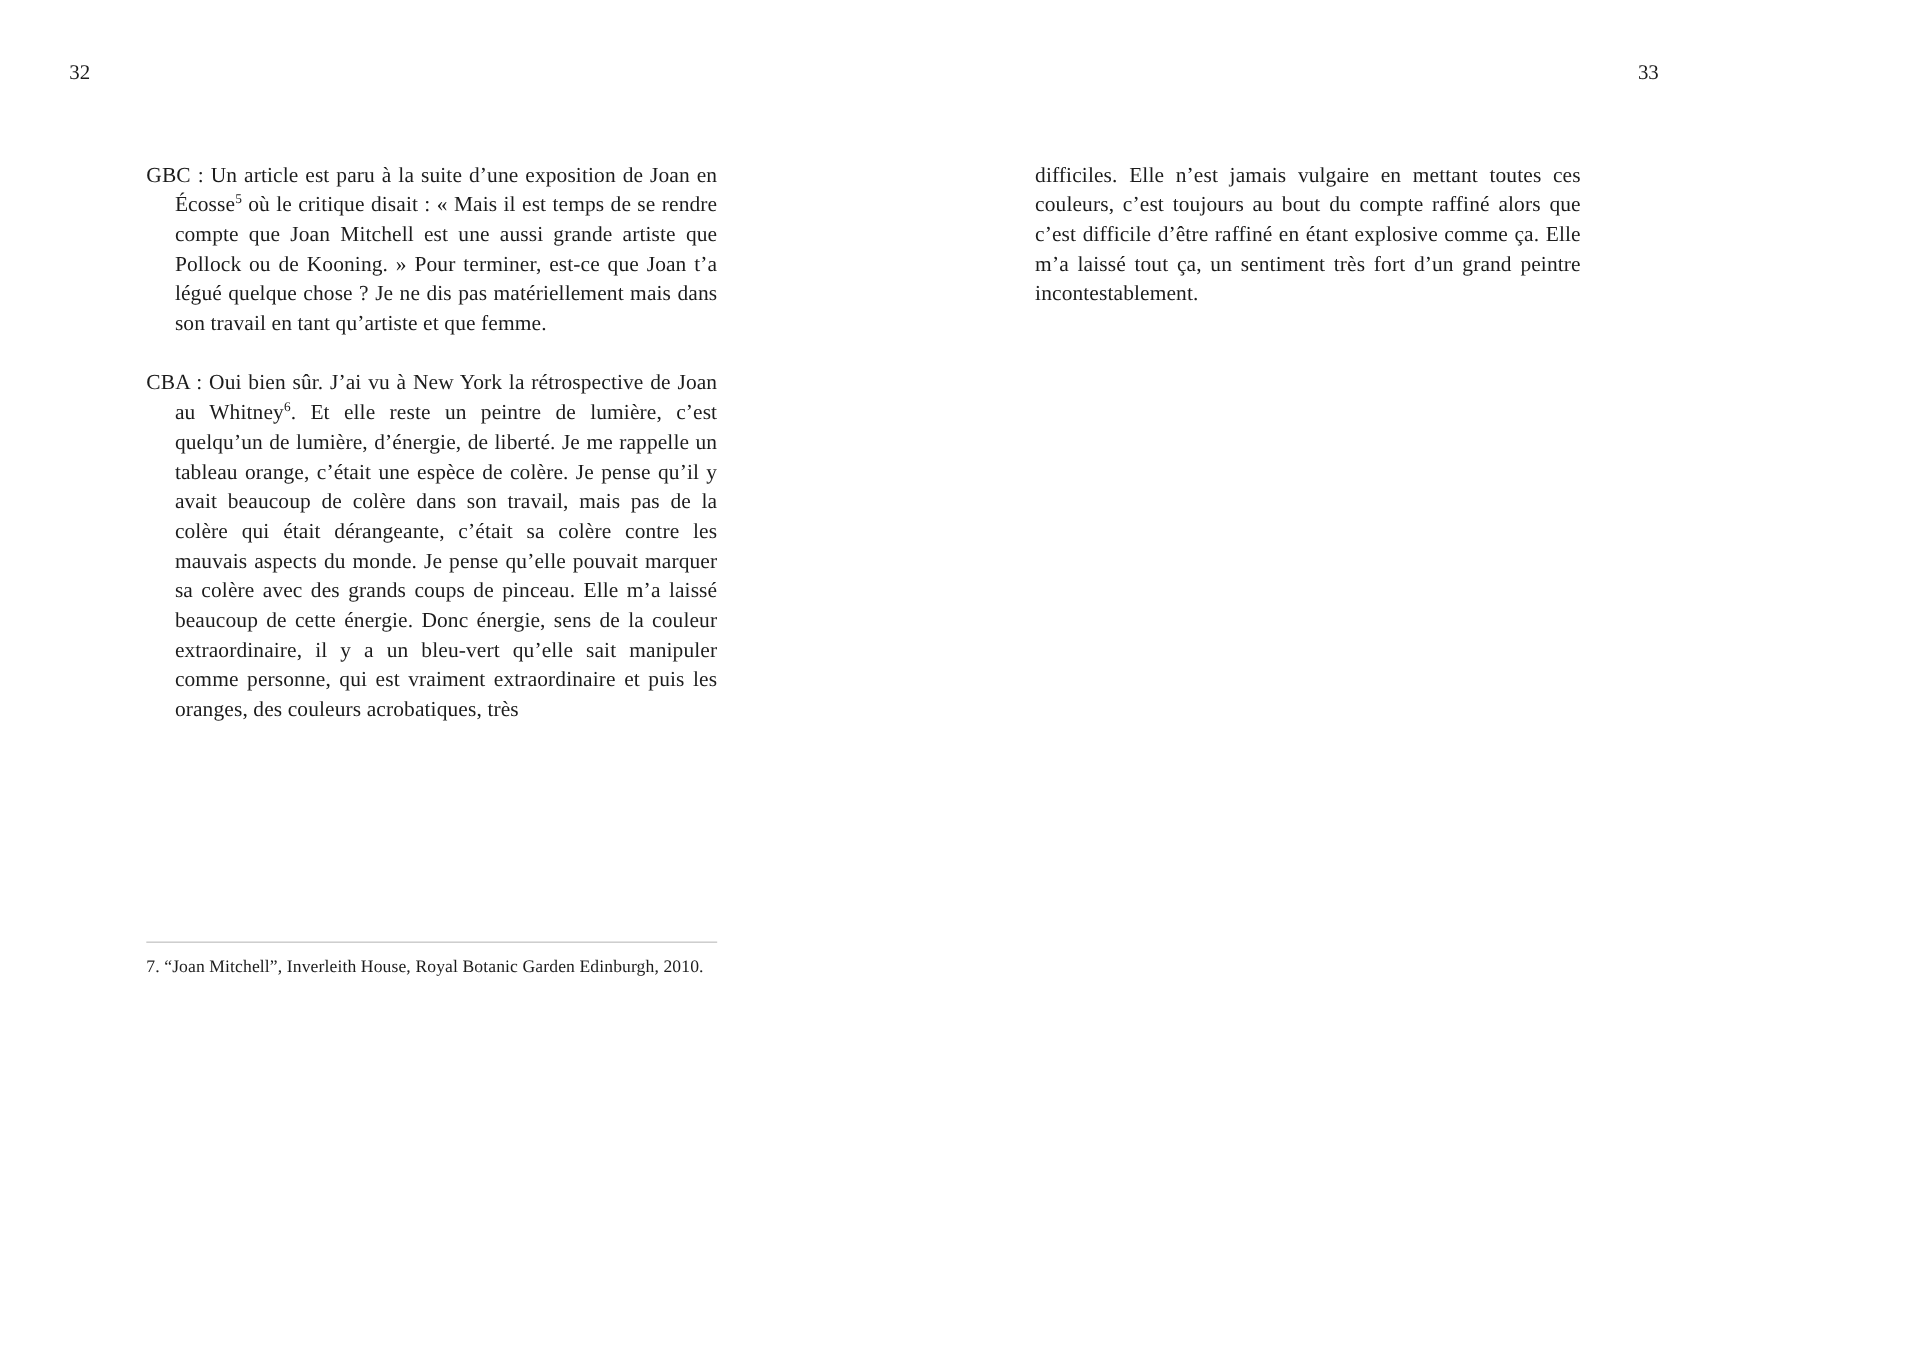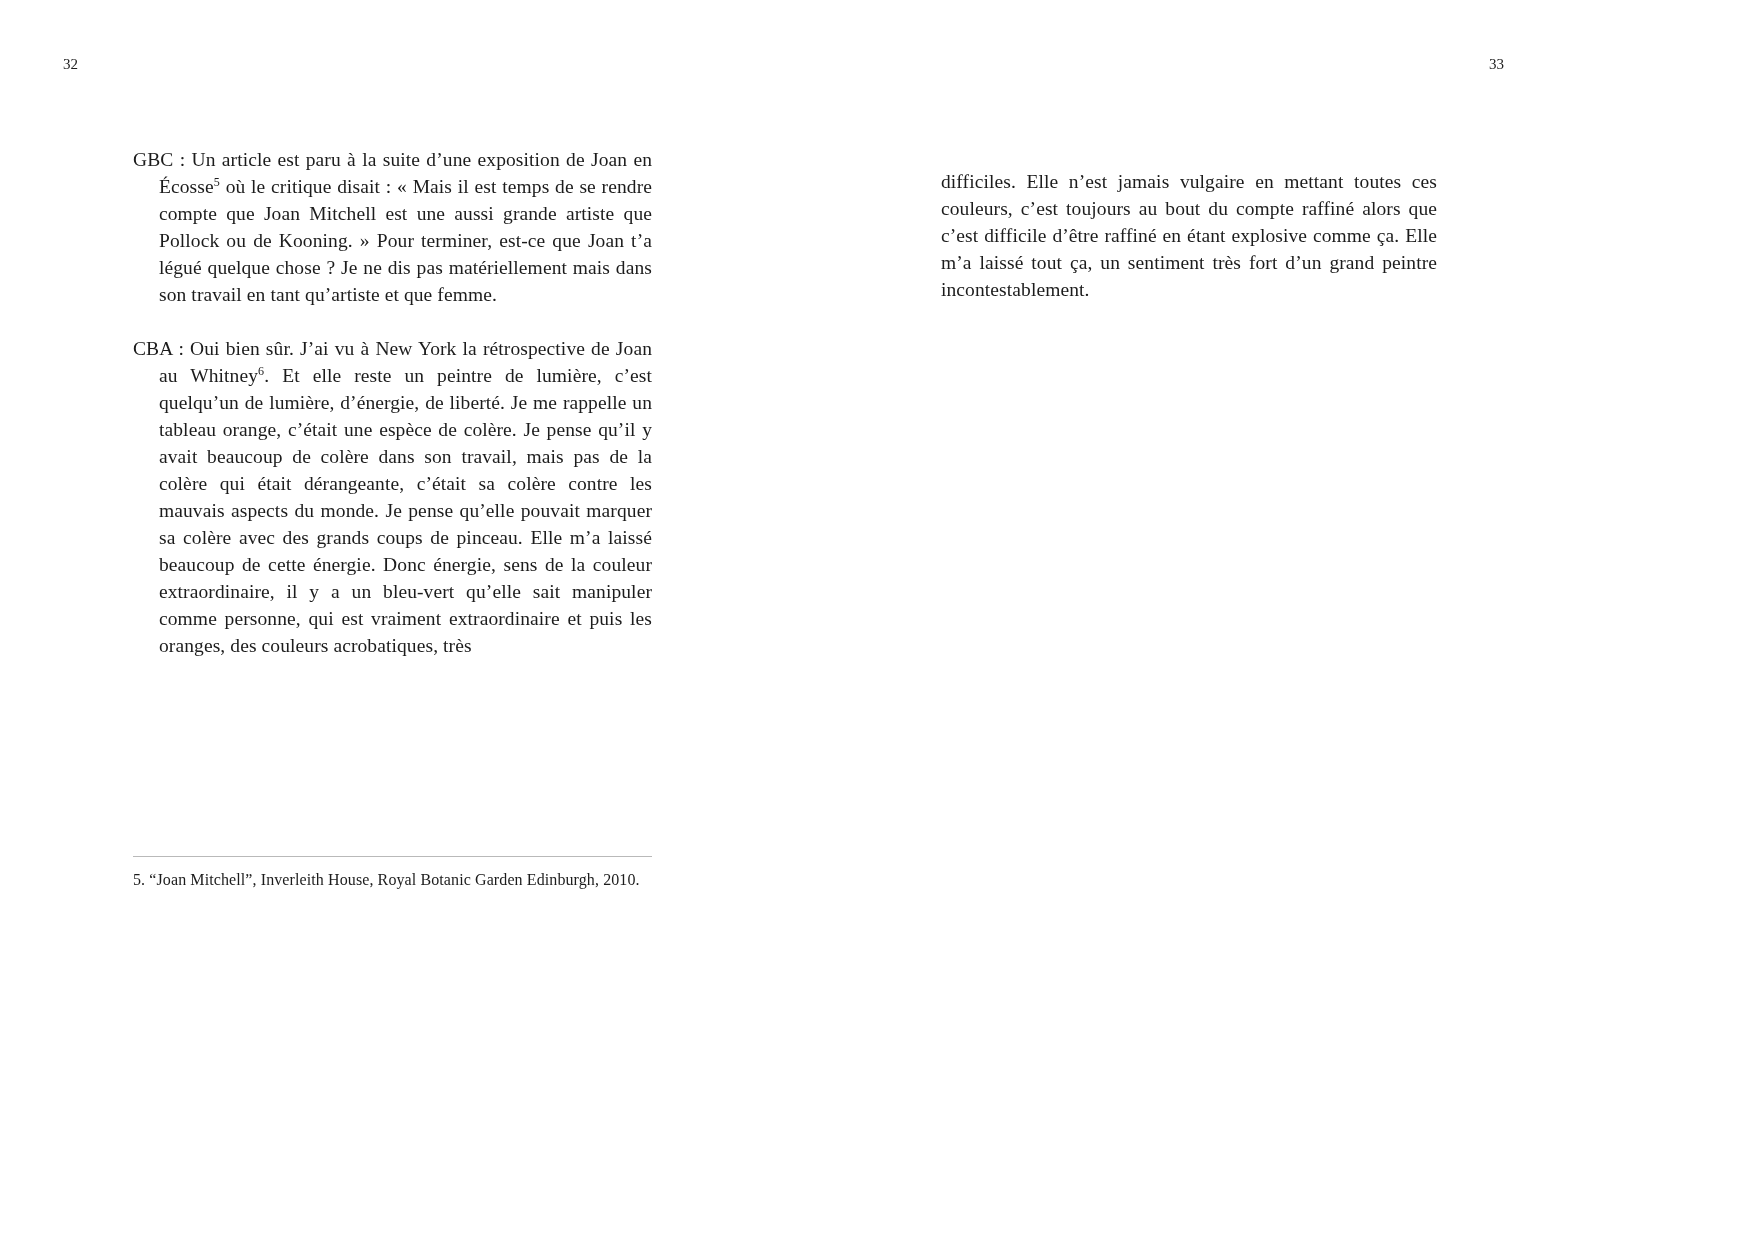--- a/index.html
+++ b/index.html
@@ -9,21 +9,21 @@
     background: #ffffff;
     font-family: "Liberation Serif", "DejaVu Serif", serif;
     color: #1c1c1c;
     overflow: hidden;
   }
   .spread { position: relative; width: 1748px; height: 1240px; }
 
   .page-number {
     position: absolute;
     top: 57px;
-    font-size: 15px;
+    font-size: 19px;
     line-height: 1;
     color: #1c1c1c;
   }
   .page-number-left  { left: 63px; }
   .page-number-right { left: 1489px; }
 
   .text-block {
     position: absolute;
     left: 133px;
     top: 146px;
@@ -63,21 +63,20 @@
     text-align: justify;
     letter-spacing: 0.1px;
     margin: 0;
   }
 
   .right-para {
     position: absolute;
     left: 941px;
     top: 146px;
     width: 496px;
-    margin-top: 22px;
   }
 </style>
 </head>
 <body>
 
 <div class="spread">
 
   <div class="page-number page-number-left">32</div>
 
   <div class="page-number page-number-right">33</div>
@@ -86,18 +85,18 @@
 
 
     <p class="para hanging"><span>GBC : Un article est paru à la suite d’une exposition de Joan en Écosse</span><sup>5</sup><span> où le critique disait : « Mais il est temps de se rendre compte que Joan Mitchell est une aussi grande artiste que Pollock ou de Kooning. » Pour terminer, est-ce que Joan t’a légué quelque chose ? Je ne dis pas matériellement mais dans son travail en tant qu’artiste et que femme.</span></p>
 
     <p class="para hanging"><span>CBA : Oui bien sûr. J’ai vu à New York la rétrospective de Joan au Whitney</span><sup>6</sup><span>. Et elle reste un peintre de lumière, c’est quelqu’un de lumière, d’énergie, de liberté. Je me rappelle un tableau orange, c’était une espèce de colère. Je pense qu’il y avait beaucoup de colère dans son travail, mais pas de la colère qui était dérangeante, c’était sa colère contre les mauvais aspects du monde. Je pense qu’elle pouvait marquer sa colère avec des grands coups de pinceau. Elle m’a laissé beaucoup de cette énergie. Donc énergie, sens de la couleur extraordinaire, il y a un bleu-vert qu’elle sait manipuler comme personne, qui est vraiment extraordinaire et puis les oranges, des couleurs acrobatiques, très</span></p>
 
   </div>
 
   <div class="footnotes">
     <hr class="footnote-rule">
-    <p class="footnote">5. “Joan Mitchell”, Inverleith House, Royal Botanic Garden Edinburgh, 2010.</p>
+    <p class="footnote">7. “Joan Mitchell”, Inverleith House, Royal Botanic Garden Edinburgh, 2010.</p>
   </div>
 
   <p class="para right-para">difficiles. Elle n’est jamais vulgaire en mettant toutes ces couleurs, c’est toujours au bout du compte raffiné alors que c’est difficile d’être raffiné en étant explosive comme ça. Elle m’a laissé tout ça, un sentiment très fort d’un grand peintre incontestablement.</p>
 
 </div>
 
 </body></html>

